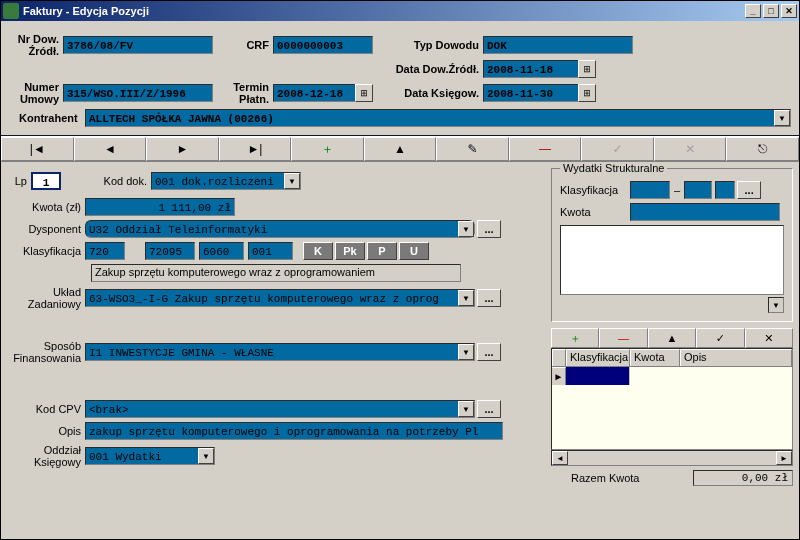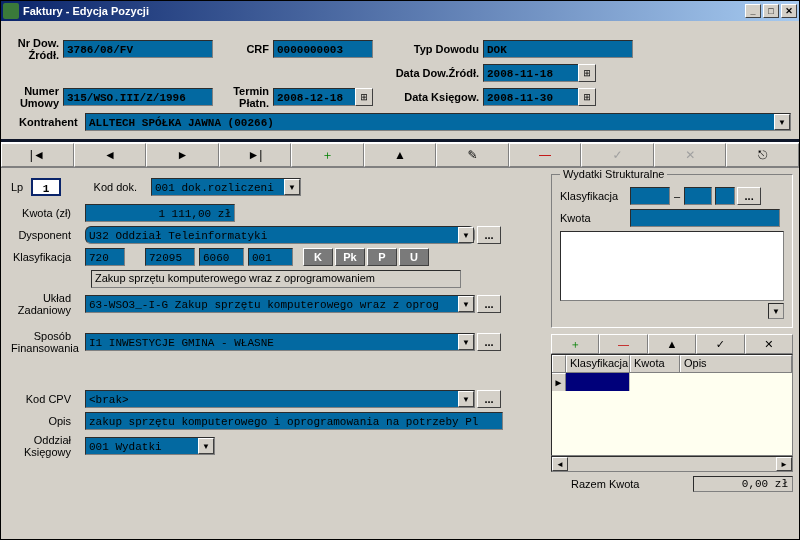--- a/index.html
+++ b/index.html
@@ -3,39 +3,39 @@
 <meta charset="utf-8">
 <style>
 * { box-sizing: border-box; margin: 0; padding: 0; }
 body { font-family: Tahoma, Arial, sans-serif; font-size: 11px; background: #d4d0c8; width: 800px; height: 540px; overflow: hidden; }
 .window { width: 800px; height: 540px; border: 1px solid #000; background: #d4d0c8; display: flex; flex-direction: column; }
 .titlebar { background: linear-gradient(to right, #0a246a, #a6caf0); color: #fff; height: 20px; display: flex; align-items: center; padding: 0 2px; font-weight: bold; font-size: 11px; }
 .titlebar .icon { width: 16px; height: 16px; background: #3a7a3a; margin-right: 4px; display: inline-block; border-radius: 2px; }
 .title-text { flex: 1; }
 .win-btns { display: flex; gap: 2px; }
 .win-btn { width: 16px; height: 14px; background: #d4d0c8; border: 1px solid #fff; border-right-color: #404040; border-bottom-color: #404040; font-size: 9px; display: flex; align-items: center; justify-content: center; font-family: Arial; font-weight: bold; cursor: pointer; color:#000;}
-.header { padding: 0 8px 8px 8px; border-bottom: 3px solid #0f172a; margin-top: 13px; }
+.header { padding: 9px 8px 8px 8px; border-bottom: 1px solid #0f172a; }
 .hrow { display: flex; align-items: center; margin: 3px 0; }
 .lbl { text-align: right; padding-right: 4px; font-size: 11px; font-weight: bold; }
 .field { background: #0369a1; border: 1px inset #808080; padding: 1px 3px; font-family: "Courier New", monospace; font-size: 11px; height: 18px; line-height: 16px; }
 .date-field { display:flex; align-items:stretch;}
 .date-field .field { border-right:none;}
 .date-btn { width: 18px; height:18px; background:#d4d0c8; border:1px solid #fff; border-right-color:#404040; border-bottom-color:#404040; display:flex; align-items:center; justify-content:center; font-size:9px;}
 .kontr-row { display:flex; align-items:center; margin-top:4px;}
 .kontr-select { flex:1; margin-left:6px; position:relative;}
 .select-wrap { position:relative; display:inline-block;}
 .select-wrap .dd-btn { position:absolute; right:1px; top:1px; width:16px; height:16px; background:#d4d0c8; border:1px solid #fff; border-right-color:#404040; border-bottom-color:#404040; display:flex; align-items:center; justify-content:center; font-size:8px;}
 .toolbar { display:flex; border-top:1px solid #fff; border-bottom:1px solid #808080; }
 .tb-btn { flex:1; height:24px; border:1px solid #fff; border-right-color:#808080; border-bottom-color:#808080; display:flex; align-items:center; justify-content:center; font-size:12px; cursor:pointer; background:#d4d0c8;}
 .tb-btn.disabled { color:#a0a0a0;}
 .main { flex:1; display:flex; }
 .left { flex:1; padding:6px 10px; }
 .right { width:250px; padding:6px 6px 6px 2px;}
 .frow { display:flex; align-items:center; margin:4px 0;}
-.frow .flbl { width:74px; text-align:right; padding-right:14px; font-size:11px;}
+.frow .flbl { width:74px; text-align:right; padding-right:4px; font-size:11px;}
 .sel-btn { width:24px; height:18px; background:#d4d0c8; border:1px solid #fff; border-right-color:#404040; border-bottom-color:#404040; display:flex; align-items:center; justify-content:center; font-weight:bold; font-size:11px; margin-left:2px; cursor:pointer;}
 .seg-btn { width:30px; height:18px; background:#7a7a7a; color:#fff; border:1px solid #fff; border-right-color:#404040; border-bottom-color:#404040; display:flex; align-items:center; justify-content:center; font-weight:bold; font-size:11px; margin-left:2px; cursor:pointer;}
 .klas-desc { background:#d4d0c8; border:1px inset #808080; padding:1px 3px; font-size:11px; margin-left:80px; width:370px; height:18px;}
 .groupbox { border:1px solid #fff; border-top-color:#808080; border-left-color:#808080; padding:8px; position:relative; margin-bottom:6px;}
 .groupbox-title { position:absolute; top:-7px; left:8px; background:#d4d0c8; padding:0 3px; font-size:11px;}
 .gb-row { display:flex; align-items:center; margin:4px 0;}
 .gb-lbl { width:70px; font-size:11px;}
 .ws-area { background:#fff; border:1px inset #808080; width:100%; height:70px; margin-top:4px;}
 .ws-toolbar { display:flex; }
 .ws-tb-btn { flex:1; height:20px; border:1px solid #fff; border-right-color:#808080; border-bottom-color:#808080; display:flex; align-items:center; justify-content:center; font-size:11px; cursor:pointer;}
@@ -166,21 +166,21 @@
 
       <div class="frow">
         <div class="flbl">Układ Zadaniowy</div>
         <div class="select-wrap" style="width:390px;">
           <div class="field" style="width:390px;">63-WSO3_-I-G  Zakup sprzętu komputerowego wraz z oprog</div>
           <div class="dd-btn">▼</div>
         </div>
         <div class="sel-btn">...</div>
       </div>
 
-      <div class="frow" style="margin-top:14px;">
+      <div class="frow" style="margin-top:30px;">
         <div class="flbl">Sposób Finansowania</div>
         <div class="select-wrap" style="width:390px;">
           <div class="field" style="width:390px;">I1  INWESTYCJE GMINA - WŁASNE</div>
           <div class="dd-btn">▼</div>
         </div>
         <div class="sel-btn">...</div>
       </div>
 
       <div class="frow" style="margin-top:36px;">
         <div class="flbl">Kod CPV</div>

